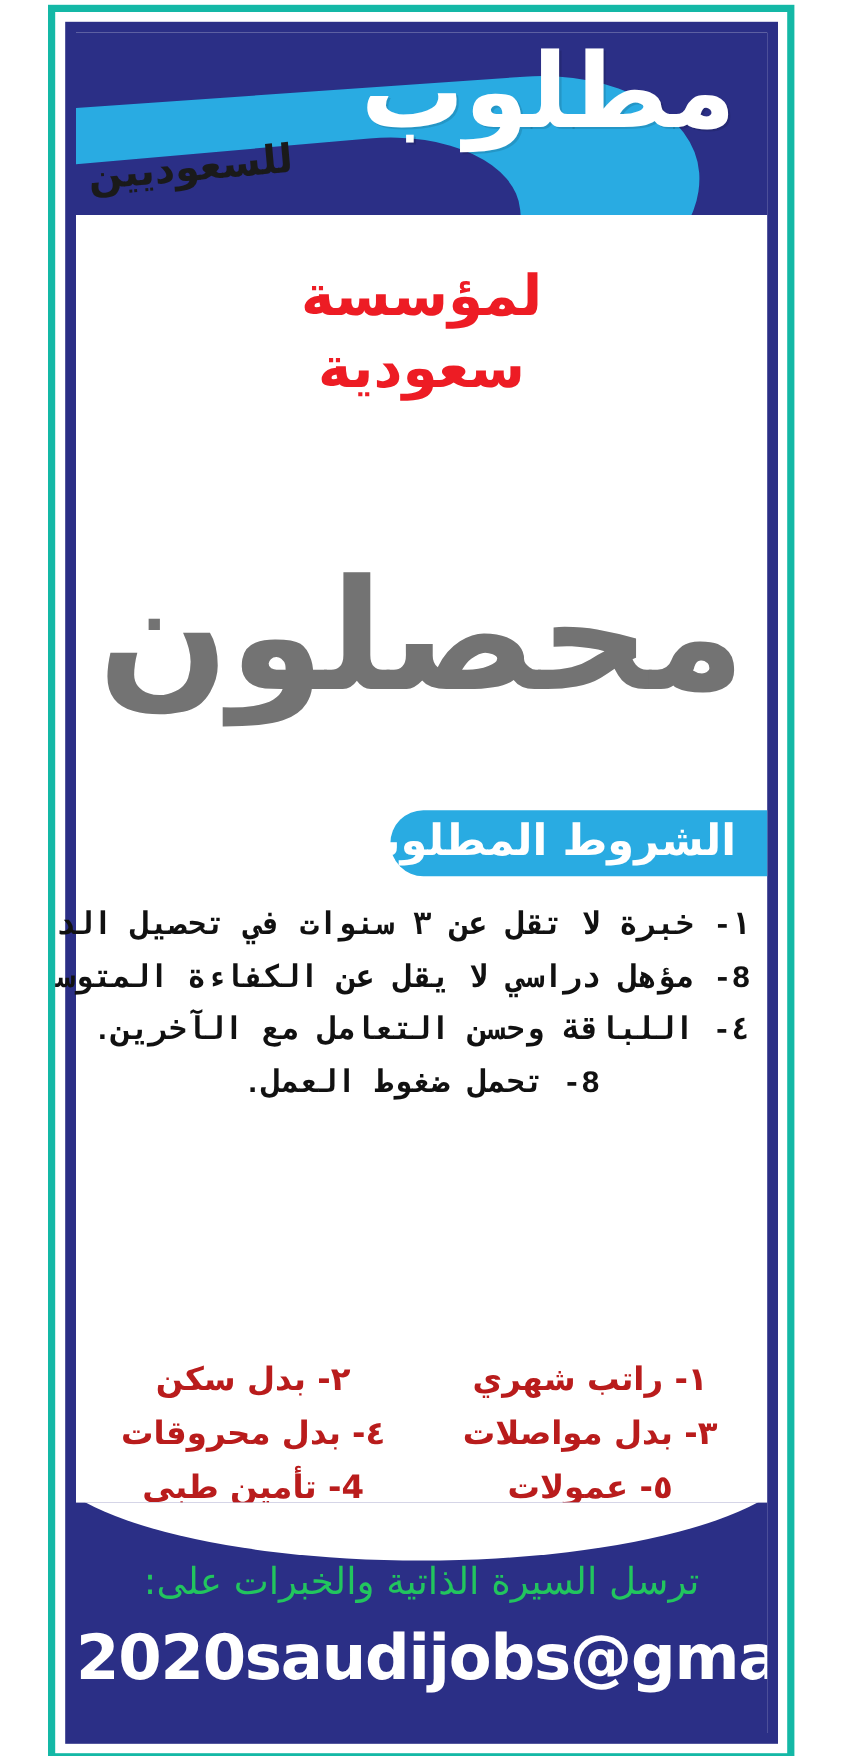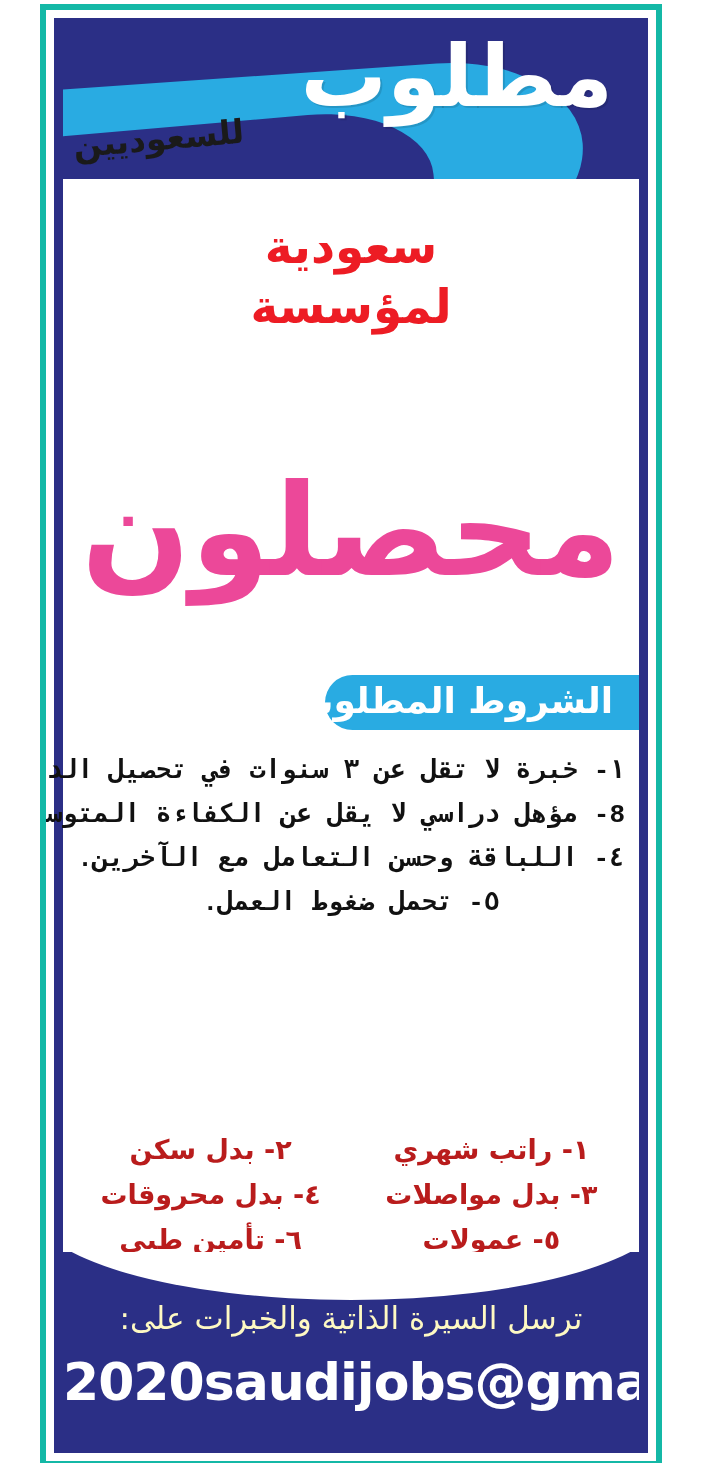--- a/index.html
+++ b/index.html
@@ -103,21 +103,21 @@
 
   
   .job-title {
     position: absolute;
     left: 0;
     right: 0;
     top: 440px;
     text-align: center;
     font-size: 128px;
     font-weight: bold;
-    color: #ec4899;
+    color: #737373;
     line-height: 1;
     letter-spacing: -2px;
     white-space: nowrap;
   }
 
   
   .section-head {
     position: absolute;
     background: #29abe2;
     color: #ffffff;
@@ -201,21 +201,21 @@
     background: #ffffff;
     border-radius: 0 0 50% 50% / 0 0 100% 100%;
   }
   .footer-note {
     position: absolute;
     left: 0;
     right: 0;
     top: 48px;
     text-align: center;
     font-size: 31px;
-    color: #fef9c3;
+    color: #22c55e;
     white-space: nowrap;
   }
   .footer-email {
     position: absolute;
     left: 0;
     right: 0;
     top: 100px;
     text-align: center;
     font-size: 52px;
     font-weight: bold;
@@ -232,48 +232,48 @@
   <div class="frame">
 
     <div class="banner">
       <div class="banner-swoosh"></div>
       <div class="banner-swoosh2"></div>
       <div class="banner-title">مطلوب</div>
       <div class="banner-sub">للسعوديين فقط</div>
     </div>
 
     <div class="company">
+      <div class="company-line">لمؤسسة</div>
       <div class="company-line">سعودية</div>
-      <div class="company-line">لمؤسسة</div>
     </div>
 
     <div class="job-title">محصلون</div>
 
     <div class="section-head sec-conditions">الشروط المطلوبة:</div>
 
     <div class="conditions">
       <div class="cond-item">١- خبرة لا تقل عن ٣ سنوات في تحصيل الديون.</div>
       <div class="cond-item">8- مؤهل دراسي لا يقل عن الكفاءة المتوسطة .</div>
       <div class="cond-item">٤- اللباقة وحسن التعامل مع الآخرين.</div>
-      <div class="cond-item">٥- تحمل ضغوط العمل.</div>
+      <div class="cond-item">8- تحمل ضغوط العمل.</div>
     </div>
 
 
     <div class="benefits">
       <div class="ben-row">
         <div class="ben-cell">١- راتب شهري</div>
         <div class="ben-cell">٢- بدل سكن</div>
       </div>
       <div class="ben-row">
         <div class="ben-cell">٣- بدل مواصلات</div>
         <div class="ben-cell">٤- بدل محروقات</div>
       </div>
       <div class="ben-row">
         <div class="ben-cell">٥- عمولات</div>
-        <div class="ben-cell">٦- تأمين طبي</div>
+        <div class="ben-cell">4- تأمين طبي</div>
       </div>
     </div>
 
     <div class="footer">
       <div class="footer-curve"></div>
       <div class="footer-note">ترسل السيرة الذاتية والخبرات على:</div>
       <div class="footer-email">2020saudijobs@gmail.com</div>
     </div>
 
   </div>

